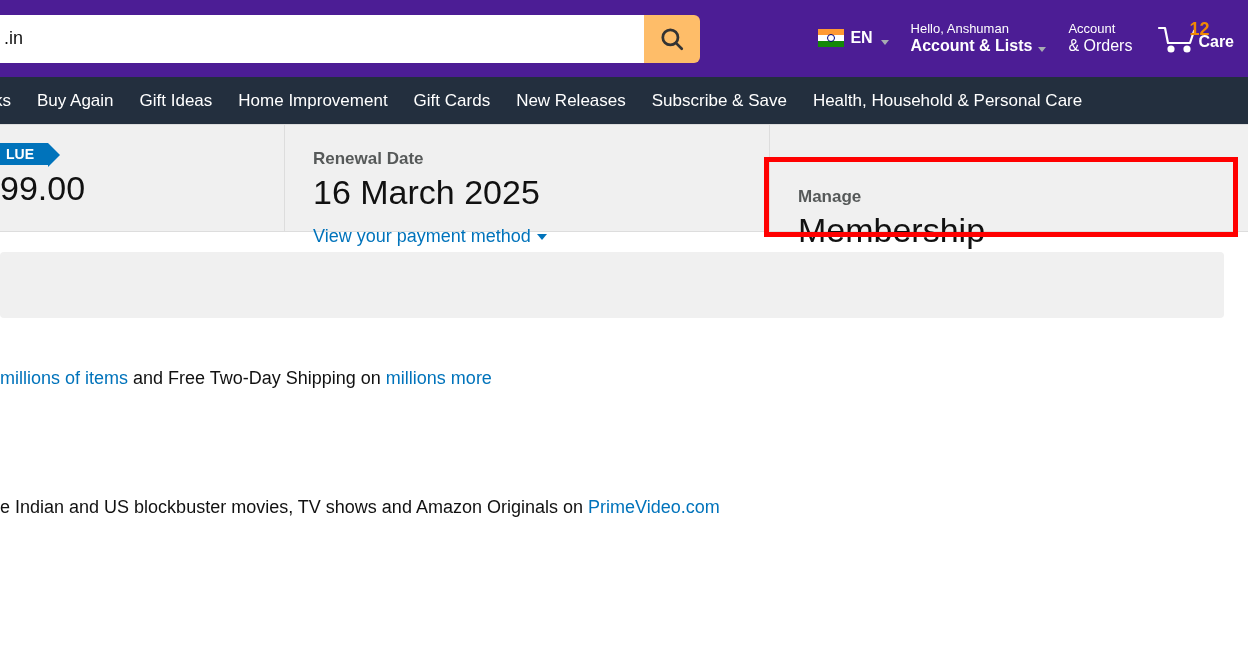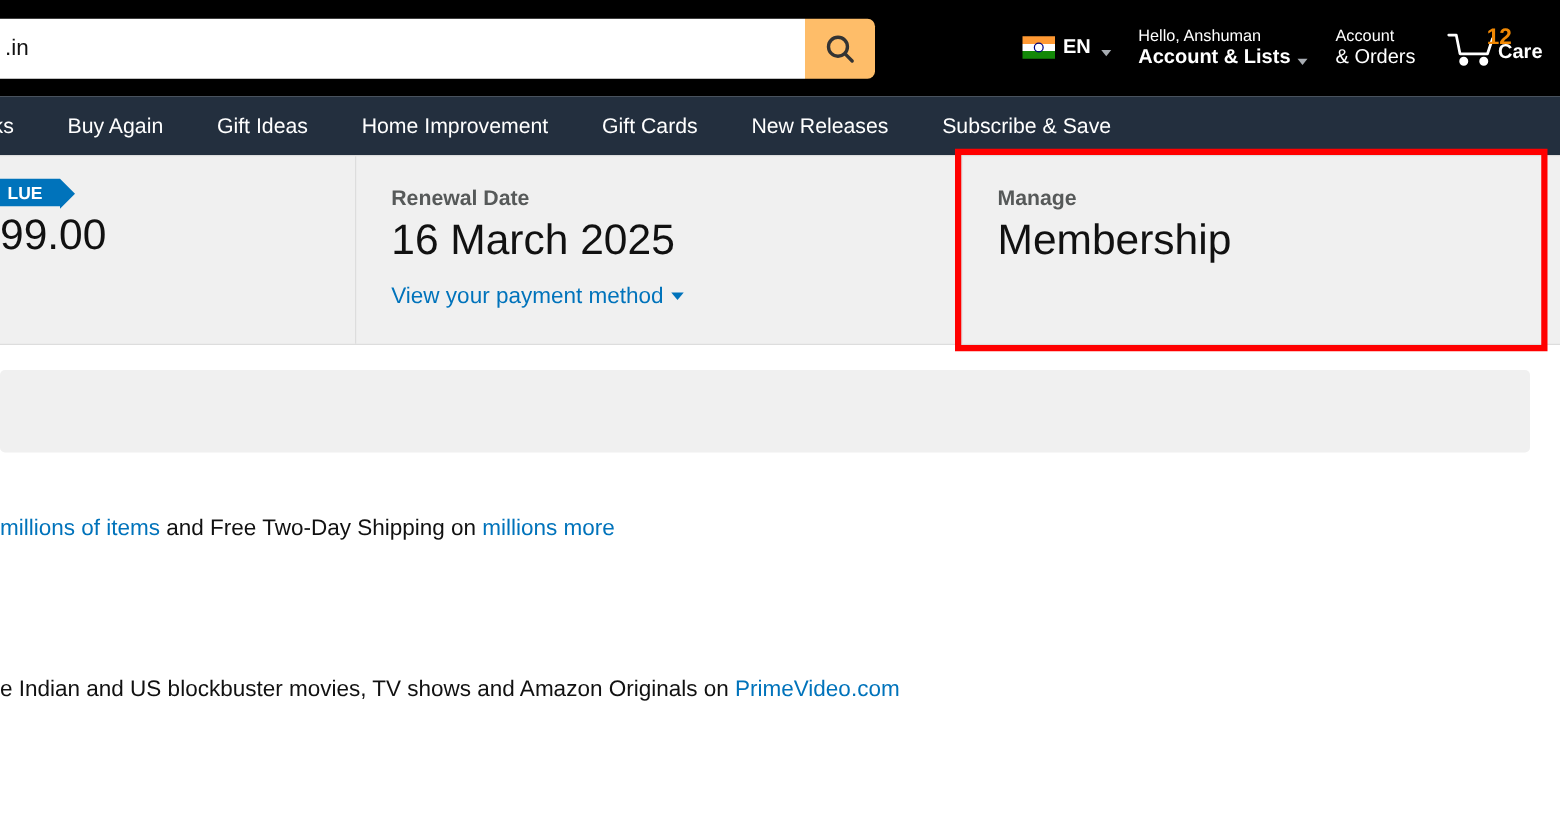--- a/index.html
+++ b/index.html
@@ -5,21 +5,21 @@
   * { box-sizing: border-box; margin: 0; padding: 0; }
   body {
     font-family: "Amazon Ember", Arial, sans-serif;
     width: 1248px;
     height: 650px;
     overflow: hidden;
     background: #fff;
   }
   
   .header-top {
-    background: #000000;
+    background: #4c1d95;
     height: 77px;
     display: flex;
     align-items: center;
     padding: 0 10px 0 0;
   }
   .search-wrap {
     display: flex;
     align-items: center;
     height: 48px;
     flex: 0 0 auto;
@@ -128,41 +128,41 @@
   .nav-row {
     background: #232f3e;
     height: 47px;
     display: flex;
     align-items: center;
     gap: 26px;
     padding-left: 0;
     color: #fff;
     font-size: 17px;
   }
-  .nav-item { cursor: pointer; white-space: nowrap; margin-left: 17px; }
+  .nav-item { cursor: pointer; white-space: nowrap; }
   .nav-item.first { margin-left: -6px; }
   
   .cards-row {
     background: #f0f0f0;
     border-top: 1px solid #ddd;
     border-bottom: 1px solid #ddd;
     display: flex;
-    height: 152px;
+    height: 108px;
   }
   .card {
     border-right: 1px solid #ddd;
     padding: 20px 28px 18px 28px;
     display: flex;
     flex-direction: column;
     justify-content: flex-start;
     position: relative;
   }
   .card.card1 { flex: 0 0 285px; padding-left: 0; }
   .card.card2 { flex: 0 0 485px; }
-  .card.card3 { flex: 1; border-right: none; }
+  .card.card3 { flex: 1; border-right: none; margin-top: 38px; }
   .badge-ribbon {
     background: #0073bb;
     color: #fff;
     font-size: 14px;
     font-weight: bold;
     padding: 3px 14px 3px 10px;
     width: fit-content;
     position: relative;
     margin-left: -4px;
     margin-top: -2px;
@@ -273,20 +273,21 @@
 </div>
 
 <div class="nav-row">
   <span class="nav-item first">ks</span>
   <span class="nav-item">Buy Again</span>
   <span class="nav-item">Gift Ideas</span>
   <span class="nav-item">Home Improvement</span>
   <span class="nav-item">Gift Cards</span>
   <span class="nav-item">New Releases</span>
   <span class="nav-item">Subscribe &amp; Save</span>
+  <span class="nav-item">Health, Household &amp; Personal Care</span>
 </div>
 
 <div class="cards-row">
   <div class="card card1">
     <div class="badge-ribbon">LUE</div>
     <div class="card-big">99.00</div>
   </div>
   <div class="card card2">
     <div class="card-label">Renewal Date</div>
     <div class="card-big">16 March 2025</div>

